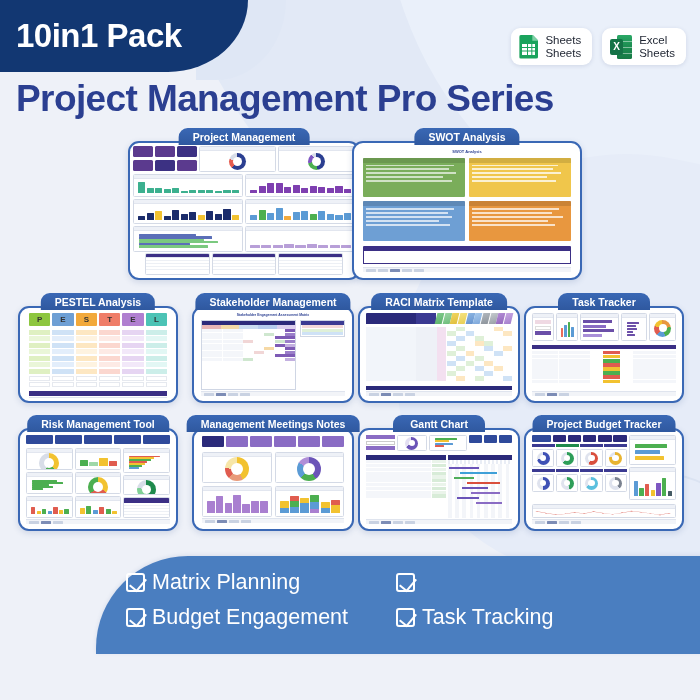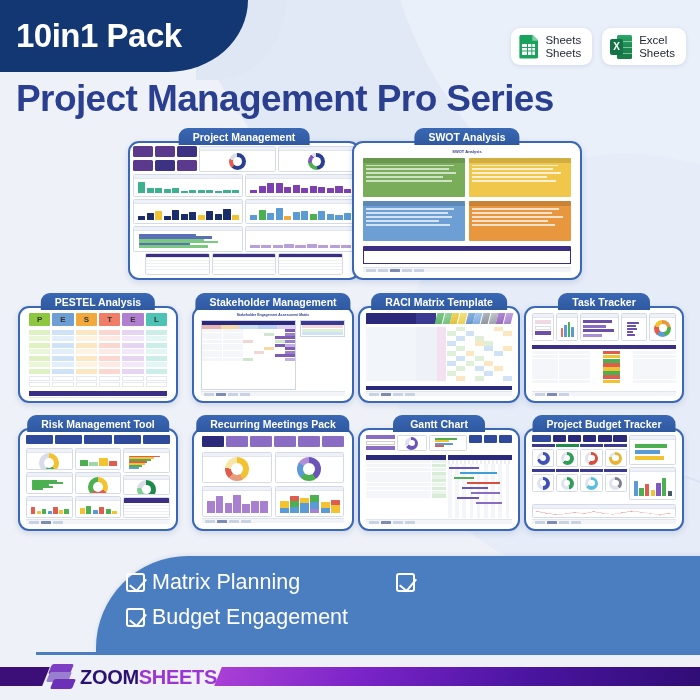--- a/index.html
+++ b/index.html
@@ -1045,21 +1045,21 @@
           <div class="tabbar">
               <i></i>
               <i class="sel"></i>
               <i></i>
             </div>
         </div>
       </div>
     </div>
 
     <div class="card" style="left:192px; top:287px; width:162px; height:116px;">
-      <div class="card-tab">Recurring Meetings Pack</div>
+      <div class="card-tab">Management Meetings Notes</div>
       <div class="card-body">
         <div class="sheet-inner" style="padding:3px 5px;">
           <div style="display:flex;gap:2px;height:11px;">
             <i style="flex:1;background:#2b2a7a;border-radius:1px"></i>
               <i style="flex:1;background:#8a6cc4;border-radius:1px"></i>
             <i style="flex:1;background:#8a6cc4;border-radius:1px"></i>
               <i style="flex:1;background:#8a6cc4;border-radius:1px"></i>
             <i style="flex:1;background:#8a6cc4;border-radius:1px"></i>
               <i style="flex:1;background:#8a6cc4;border-radius:1px"></i>
           </div>
@@ -1375,30 +1375,21 @@
         <span class="chk"></span>
         <span>Matrix Planning</span>
       </div>
       <div class="feature">
         <span class="chk"></span>
       </div>
       <div class="feature">
         <span class="chk"></span>
         <span>Budget Engagement</span>
       </div>
+      <div class="feature">
+        <span class="chk"></span>
+        <span>Task Tracking</span>
+      </div>
     </div>
   </div>
 
-  <div class="brandbar">
-    <div class="brandbar-topline"></div>
-    <div class="brand-left-shape"></div>
-    <div class="brand-logo">
-      <span class="s1"></span>
-        <span class="s2"></span>
-        <span class="s3"></span>
-    </div>
-    <div class="brand-text">
-      <span class="zoom">ZOOM</span><span class="sheets">SHEETS</span>
-    </div>
-    <div class="brand-right-shape"></div>
-  </div>
 
 </div>
 
 </body></html>

